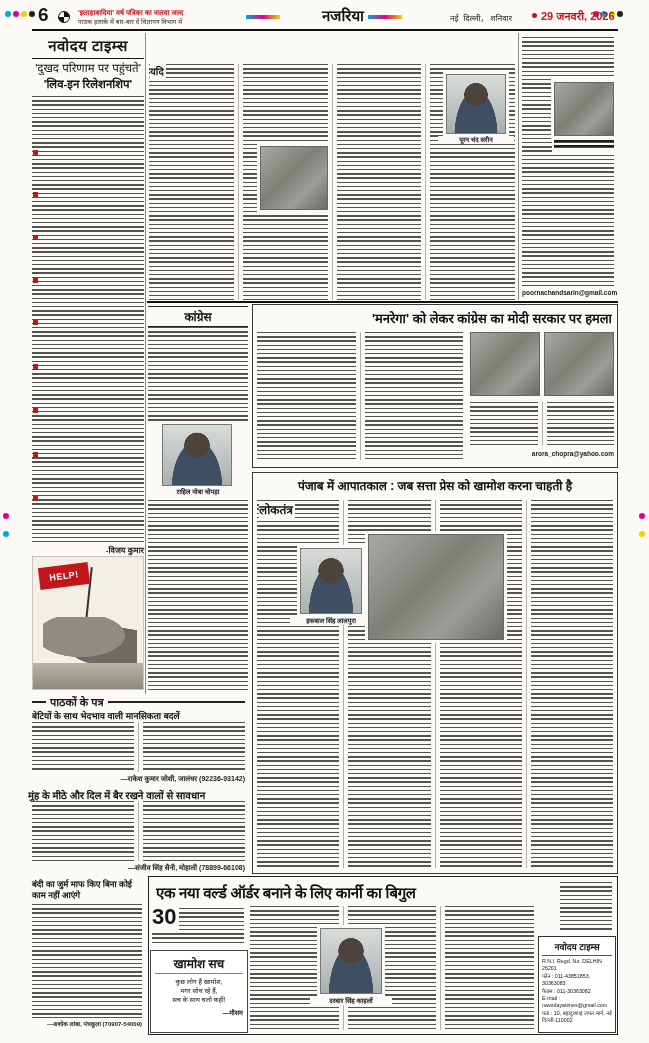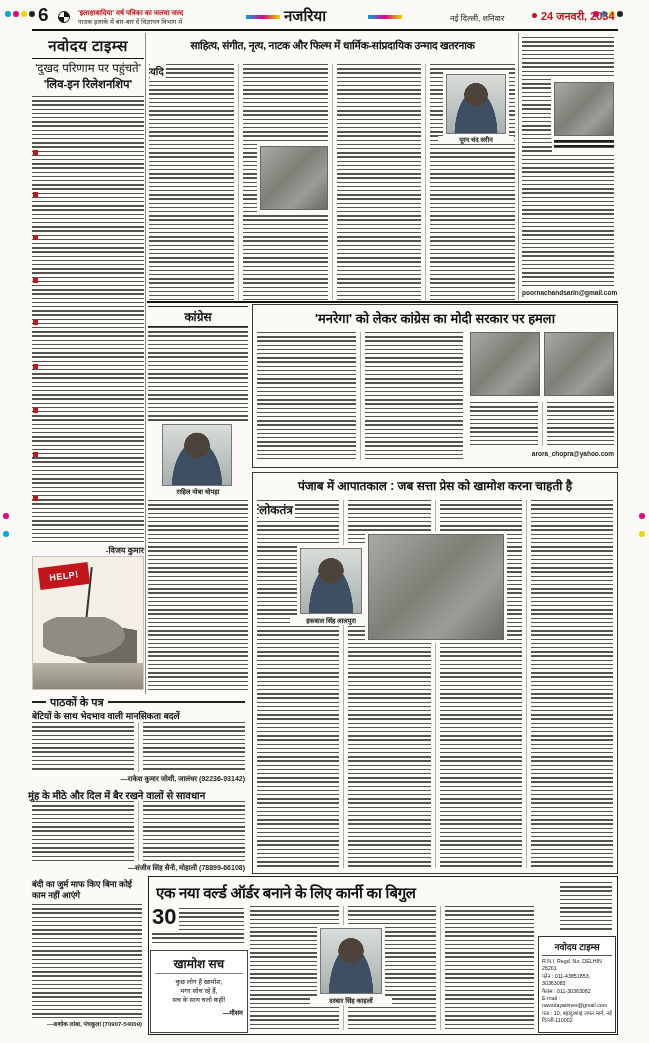--- a/index.html
+++ b/index.html
@@ -40,25 +40,25 @@
   <div class="abs" style="left:638px;top:505px;width:8px;"><span class="dot dm"></span><span class="dot dy"></span></div>
   <div class="abs" style="left:72px;top:1035px;"></div>
   <div class="abs" style="left:292px;top:1035px;"></div>
   <div class="abs" style="left:548px;top:1035px;"></div>
 
   <div class="abs" style="left:38px;top:4px;font-size:19px;font-weight:bold;">6</div>
   <div class="abs pin" style="left:58px;top:11px;width:12px;height:12px;"></div>
   <div class="abs red" style="left:78px;top:8px;width:240px;font-size:7px;font-weight:bold;white-space:nowrap;overflow:hidden;">'इलाहाबादिया' वर्ष पत्रिका का जलवा जल्द</div>
   <div class="abs" style="left:78px;top:17px;width:240px;font-size:6.5px;white-space:nowrap;overflow:hidden;color:#333;">पाठक इलाके में बार-बार दें विज्ञापन विभाग में</div>
   <div class="abs cmybar" style="left:246px;top:15px;width:34px;height:4px;"></div>
-  <div class="abs" style="left:284px;top:5px;width:80px;text-align:left;font-size:15px;font-weight:bold;">नजरिया</div>
+  <div class="abs" style="left:284px;top:5px;width:80px;text-align:right;font-size:15px;font-weight:bold;">नजरिया</div>
   <div class="abs cmybar" style="left:368px;top:15px;width:34px;height:4px;"></div>
-  <div class="abs" style="left:450px;top:12px;font-size:8px;white-space:nowrap;">नई दिल्ली, शनिवार</div>
+  <div class="abs" style="left:450px;top:12px;font-size:8px;white-space:nowrap;font-family:Liberation Mono, monospace;">नई दिल्ली, शनिवार</div>
   <div class="abs" style="left:532px;top:13px;width:5px;height:5px;background:#c3161c;border-radius:50%;"></div>
-  <div class="abs red" style="left:541px;top:8px;font-size:11px;font-weight:bold;white-space:nowrap;">24 जनवरी, 2034</div>
+  <div class="abs red" style="left:541px;top:8px;font-size:11px;font-weight:bold;white-space:nowrap;">29 जनवरी, 2026</div>
   <div class="abs rule" style="left:32px;top:29px;width:586px;height:2px;"></div>
 
   <div class="abs" style="left:32px;top:35px;width:112px;text-align:center;font-size:15px;font-weight:bold;letter-spacing:.5px;border-bottom:1.5px solid #111;padding-bottom:3px;">नवोदय टाइम्स</div>
   <div class="abs" style="left:32px;top:60px;width:112px;text-align:center;font-size:11.5px;font-weight:normal;white-space:nowrap;overflow:hidden;">'दुखद परिणाम पर पहुंचते'</div>
   <div class="abs" style="left:32px;top:76px;width:112px;text-align:center;font-size:11.5px;font-weight:bold;white-space:nowrap;overflow:hidden;">'लिव-इन रिलेशनशिप'</div>
   <div class="abs greek" style="left:32px;top:96px;width:112px;height:446px;"></div>
   <div class="abs bullet" style="left:33px;top:150px;"></div>
   <div class="abs bullet" style="left:33px;top:192px;"></div>
   <div class="abs bullet" style="left:33px;top:235px;"></div>
   <div class="abs bullet" style="left:33px;top:278px;"></div>
@@ -74,21 +74,20 @@
     <div class="abs" style="left:6px;top:8px;width:50px;height:22px;background:#c3161c;transform:rotate(-7deg);display:flex;align-items:center;justify-content:center;">
       <span style="color:#fff;font-weight:bold;font-size:9px;letter-spacing:.5px;">HELP!</span>
     </div>
     <div class="abs" style="left:10px;top:60px;width:94px;height:46px;background:radial-gradient(ellipse at 40% 40%,#8f8c85 0 55%,transparent 56%),radial-gradient(ellipse at 75% 65%,#6e6b64 0 45%,transparent 46%);"></div>
     <div class="abs" style="left:0;bottom:0;width:100%;height:26px;background:linear-gradient(#b8b4a8,#8c887c);"></div>
   </div>
 
   <div class="abs" style="left:145px;top:33px;width:1px;height:661px;background:#8e8b85;"></div>
   <div class="abs" style="left:518px;top:33px;width:1px;height:267px;background:#8e8b85;"></div>
 
-  <div class="abs hl" style="left:149px;top:38px;width:367px;font-size:10.5px;letter-spacing:-0.2px;">साहित्य, संगीत, नृत्य, नाटक और फिल्म में धार्मिक-सांप्रदायिक उन्माद खतरनाक</div>
   <div class="abs colwrap" style="left:149px;top:64px;width:366px;height:236px;">
     <div class="col">
         <div class="colfill greek"></div>
       </div>
     <div class="col">
         <div class="colfill greek"></div>
       </div>
     <div class="col">
         <div class="colfill greek"></div>
       </div>
@@ -106,21 +105,21 @@
   <div class="abs sign" style="left:522px;top:289px;width:92px;font-size:6.5px;background:#fbfaf7;">poornachandsarin@gmail.com</div>
   <div class="abs rule" style="left:147px;top:301px;width:471px;height:1.5px;"></div>
 
   <div class="abs" style="left:148px;top:306px;width:100px;text-align:center;font-weight:bold;font-size:12px;border-top:1.5px solid #222;border-bottom:1.5px solid #222;padding:1px 0;">कांग्रेस</div>
   <div class="abs greek" style="left:148px;top:327px;width:100px;height:94px;"></div>
   <div class="abs portrait" style="left:162px;top:424px;width:70px;height:62px;"></div>
   <div class="abs cap" style="left:150px;top:488px;width:96px;">राहिल नोबा चोपड़ा</div>
   <div class="abs greek" style="left:148px;top:500px;width:100px;height:192px;"></div>
 
   <div class="abs box" style="left:252px;top:304px;width:366px;height:164px;"></div>
-  <div class="abs hl" style="left:258px;top:309px;width:354px;font-size:13px;">'मनरेगा' को लेकर कांग्रेस का मोदी सरकार पर हमला</div>
+  <div class="abs hl" style="left:258px;top:309px;width:354px;font-size:13px;text-align:right;">'मनरेगा' को लेकर कांग्रेस का मोदी सरकार पर हमला</div>
   <div class="abs colwrap" style="left:257px;top:332px;width:206px;height:128px;">
     <div class="col">
         <div class="colfill greek"></div>
       </div>
     <div class="col">
         <div class="colfill greek"></div>
       </div>
   </div>
   <div class="abs photo" style="left:470px;top:332px;width:70px;height:64px;"></div>
   <div class="abs photo" style="left:544px;top:332px;width:70px;height:64px;"></div>

